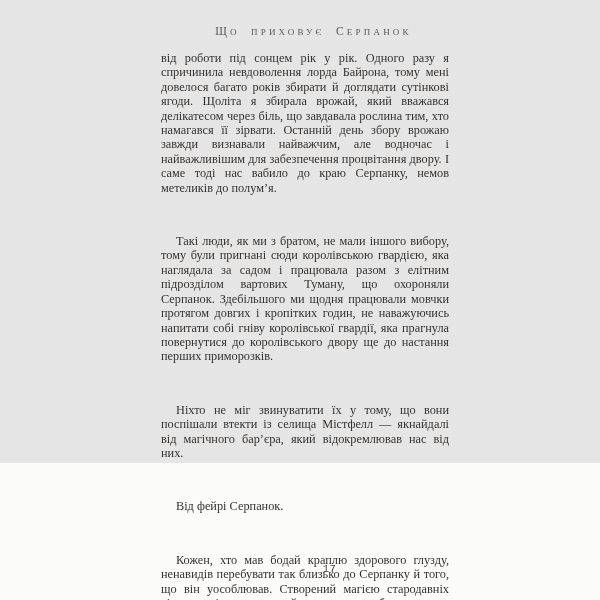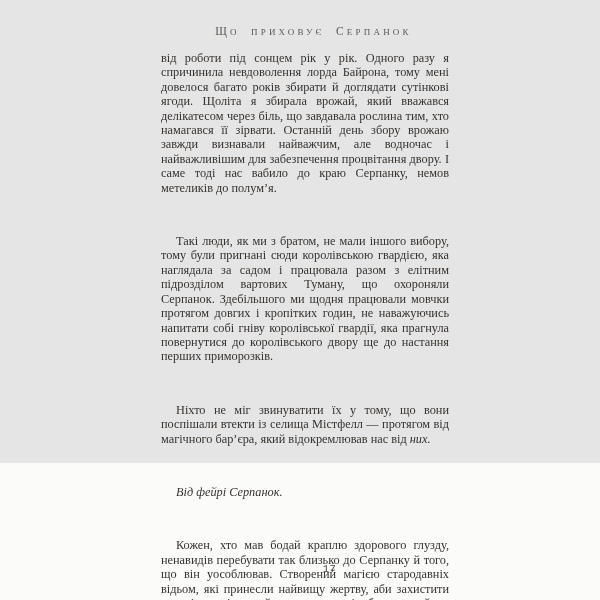--- a/index.html
+++ b/index.html
@@ -47,21 +47,20 @@
   }
   .body-text p {
     margin: 0;
     padding: 0;
   }
   .body-text p.indent {
     text-indent: 15px;
     margin-top: 39px;
   }
   .italic {
-    font-style: italic;
   }
   .page-number {
     position: absolute;
     top: 563px;
     left: 16px;
     width: 100%;
     text-align: center;
     font-size: 10.5px;
     color: #4c4742;
     letter-spacing: 0.5px;
@@ -69,18 +68,18 @@
   }
 </style>
 </head>
 <body>
 
 <div class="page">
   <div class="running-header"><span class="cap">Щ</span><span class="scap">О</span> <span class="scap">П</span><span class="scap">Р</span><span class="scap">И</span><span class="scap">Х</span><span class="scap">О</span><span class="scap">В</span><span class="scap">У</span><span class="scap">Є</span> <span class="cap">С</span><span class="scap">Е</span><span class="scap">Р</span><span class="scap">П</span><span class="scap">А</span><span class="scap">Н</span><span class="scap">О</span><span class="scap">К</span></div>
   <div class="body-text">
       <p><span>від роботи під сонцем рік у рік. Одного разу я спричинила невдоволення лорда Байрона, тому мені довелося багато років збирати й доглядати сутінкові ягоди. Щоліта я збирала врожай, який вважався делікатесом через біль, що завдавала рослина тим, хто намагався її зірвати. Останній день збору врожаю завжди визнавали найважчим, але водночас і найважливішим для забезпечення процвітання двору. І саме тоді нас вабило до краю Серпанку, немов метеликів до полум’я.</span></p>
       <p class="indent"><span>Такі люди, як ми з братом, не мали іншого вибору, тому були пригнані сюди королівською гвардією, яка наглядала за садом і працювала разом з елітним підрозділом вартових Туману, що охороняли Серпанок. Здебільшого ми щодня працювали мовчки протягом довгих і кропітких годин, не наважуючись напитати собі гніву королівської гвардії, яка прагнула повернутися до королівського двору ще до настання перших приморозків.</span></p>
-      <p class="indent"><span>Ніхто не міг звинуватити їх у тому, що вони поспішали втекти із селища Містфелл — протягом від магічного бар’єра, який відокремлював нас від </span><span class="italic">них.</span></p>
+      <p class="indent"><span>Ніхто не міг звинуватити їх у тому, що вони поспішали втекти із селища Містфелл — якнайдалі від магічного бар’єра, який відокремлював нас від </span><span class="italic">них.</span></p>
       <p class="indent"><span class="italic">Від фейрі Серпанок.</span></p>
       <p class="indent"><span>Кожен, хто мав бодай краплю здорового глузду, ненавидів перебувати так близько до Серпанку й того, що він уособлював. Створений магією стародавніх відьом, які принесли найвищу жертву, аби захистити нас від жахіть за його межами, він був схожий на найтоншу тканину, що розвівалася на вітрі й мерехтіла світлом тисячі зірок, ув’язнених у ньому. В якийсь спосіб прозорий і водночас щільний водяний туман за ним створював ілюзію того, що ми єдині в цьому світі.</span></p>
     </div>
   <div class="page-number">17</div>
 </div>
 
 </body></html>

